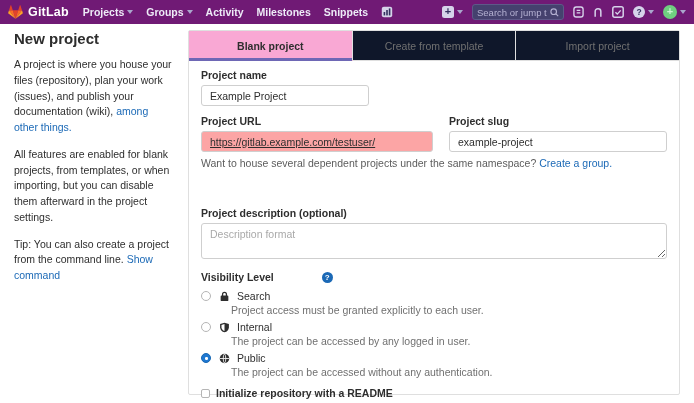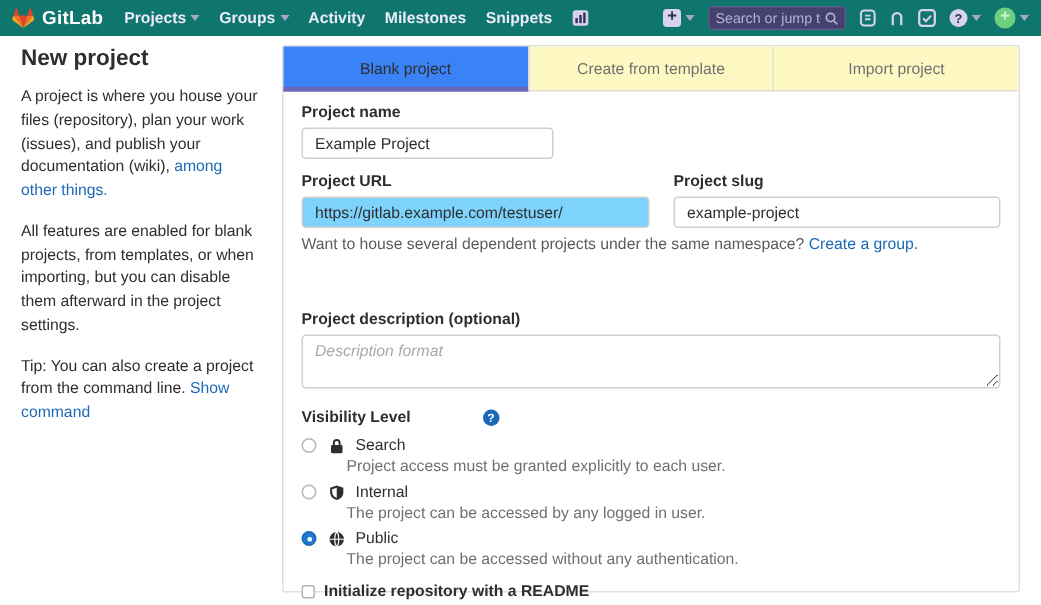--- a/index.html
+++ b/index.html
@@ -2,21 +2,21 @@
 <html><head>
 <meta charset="utf-8">
 <style>
   * { margin:0; padding:0; box-sizing:border-box; }
   html,body { width:694px; height:403px; }
   body { font-family:"Liberation Sans", sans-serif; background:#fff; color:#2e2e2e; overflow:hidden; }
   .page { position:relative; width:694px; height:403px; background:#fff; }
 
   
   .navbar { position:absolute; top:0; left:0; width:694px; height:24px;
-    background:#0f766e; display:flex; align-items:center; padding:0 8px; gap:6px; }
+    background:#701a75; display:flex; align-items:center; padding:0 8px; gap:6px; }
   .logo-wrap { display:flex; align-items:center; gap:5px; margin-right:8px; cursor:pointer; }
   .logo-text { color:#fff; font-size:12.5px; font-weight:bold; letter-spacing:.2px; }
   .nav-menu { display:flex; align-items:center; gap:13px; }
   .nav-item { display:flex; align-items:center; gap:3px; color:#edebf7; font-size:10.5px; font-weight:bold; cursor:pointer; white-space:nowrap; }
   .chev { width:0; height:0; border-left:3px solid transparent; border-right:3px solid transparent; border-top:4px solid #aaa6cd; display:inline-block; }
   .nav-right { margin-left:auto; display:flex; align-items:center; gap:9px; }
   .nav-plus { width:12px; height:12px; background:#d6d3ea; color:#32305f; border-radius:2.5px;
     font-size:11px; font-weight:bold; line-height:11px; text-align:center; }
   .plus-group, .help-group, .avatar-group { display:flex; align-items:center; gap:3px; cursor:pointer; }
   .nav-search { width:92px; height:16px; background:#45416e; border:1px solid #5d5988; border-radius:3px;
@@ -35,41 +35,41 @@
   .sidebar h1 { font-size:15px; font-weight:bold; color:#2e2e2e; margin-bottom:10px; }
   .sidebar p { font-size:10.5px; line-height:1.5; color:#2e2e2e; margin-bottom:11px; }
   a.link { color:#1b69b6; text-decoration:none; cursor:pointer; }
   .tip-label { font-weight:normal; }
 
   
   .panel { position:absolute; left:188px; top:30px; width:492px; height:365px;
     background:#fff; border:1px solid #dfdfdf; border-radius:2px; }
   .tabs { display:flex; height:30px; }
   .tab { flex:1; display:flex; align-items:center; justify-content:center;
-    font-size:10.5px; color:#707070; background:#fef9c3; border-bottom:1px solid #dfdfdf;
+    font-size:10.5px; color:#707070; background:#0f172a; border-bottom:1px solid #dfdfdf;
     border-right:1px solid #dfdfdf; cursor:pointer; position:relative; }
   .tab:last-child { border-right:none; }
-  .tab.active { background:#3b82f6; color:#2e2e2e; font-weight:normal; border-bottom:1px solid transparent; }
+  .tab.active { background:#f9a8d4; color:#2e2e2e; font-weight:bold; border-bottom:1px solid transparent; }
   .tab.active::after { content:""; position:absolute; left:0; right:0; bottom:-1px; height:3px; background:#6e67b5; }
 
   .form { padding:8px 12px 0 12px; }
   .flabel { font-size:10.5px; font-weight:bold; color:#2e2e2e; margin-bottom:4px; display:flex; align-items:center; gap:4px; }
   .tinput { height:21px; border:1px solid #cfcfcf; border-radius:3px; padding:0 8px;
     font-size:10.5px; color:#2e2e2e; font-family:"Liberation Sans", sans-serif; outline:none; width:100%; }
   .tinput::placeholder { color:#a9a9a9; }
   .name-field { width:168px; margin-bottom:9px; }
   .url-row { display:flex; gap:16px; }
   .url-col { width:232px; }
   .slug-col { flex:1; }
-  .readonly { background:#7dd3fc; }
+  .readonly { background:#fca5a5;text-decoration:underline; }
   .hint { font-size:10.5px; color:#5c5c5c; margin:5px 0 8px; }
   .desc-block { margin-bottom:8px;margin-top:38px; }
   .desc-area { width:100%; height:36px; border:1px solid #cfcfcf; border-radius:3px;
     font-size:10.5px; color:#2e2e2e; padding:4px 8px; resize:vertical;
-    font-family:"Liberation Sans", sans-serif; outline:none;font-style:italic; }
+    font-family:"Liberation Sans", sans-serif; outline:none; }
   .desc-area::placeholder { color:#a9a9a9; }
   .q-badge { width:11px; height:11px; border-radius:50%; background:#1b69b6; color:#fff;
     font-size:8px; font-weight:bold; line-height:11px; text-align:center; cursor:pointer; }
 
   .vis-option { margin-bottom:5px; }
   .vis-top { display:flex; align-items:center; gap:7px; }
   .radio { width:10px; height:10px; border-radius:50%; border:1px solid #b5b5b5; background:#fff; cursor:pointer; flex:none; }
   .radio.checked { border:1px solid #1868b4; background:#1f78d1; position:relative; }
   .radio.checked::after { content:""; position:absolute; left:3px; top:3px; width:2.5px; height:2.5px;
     border-radius:50%; background:#fff; }

